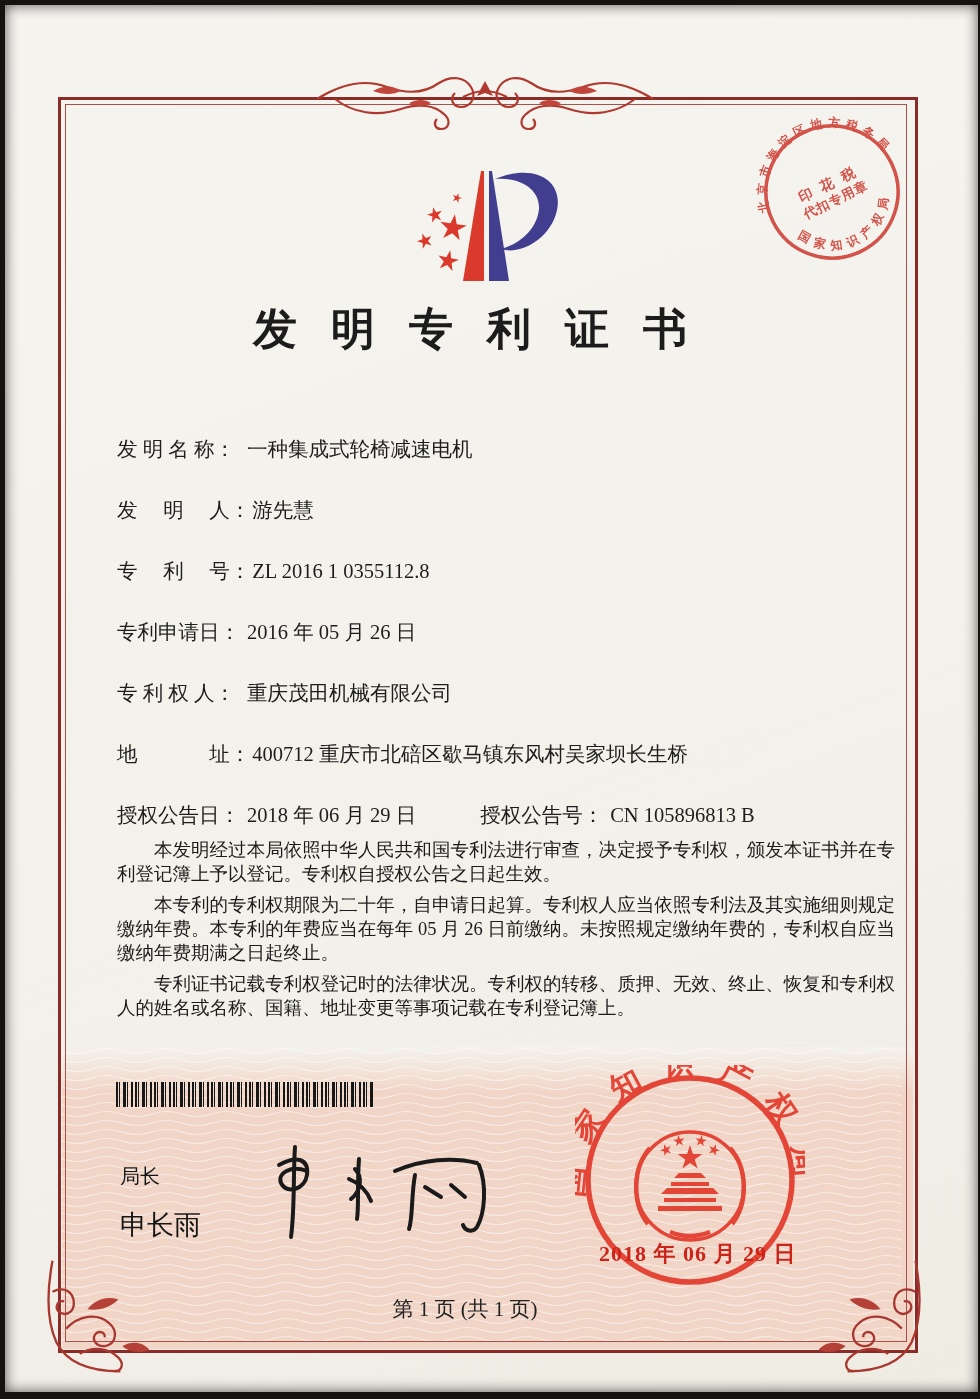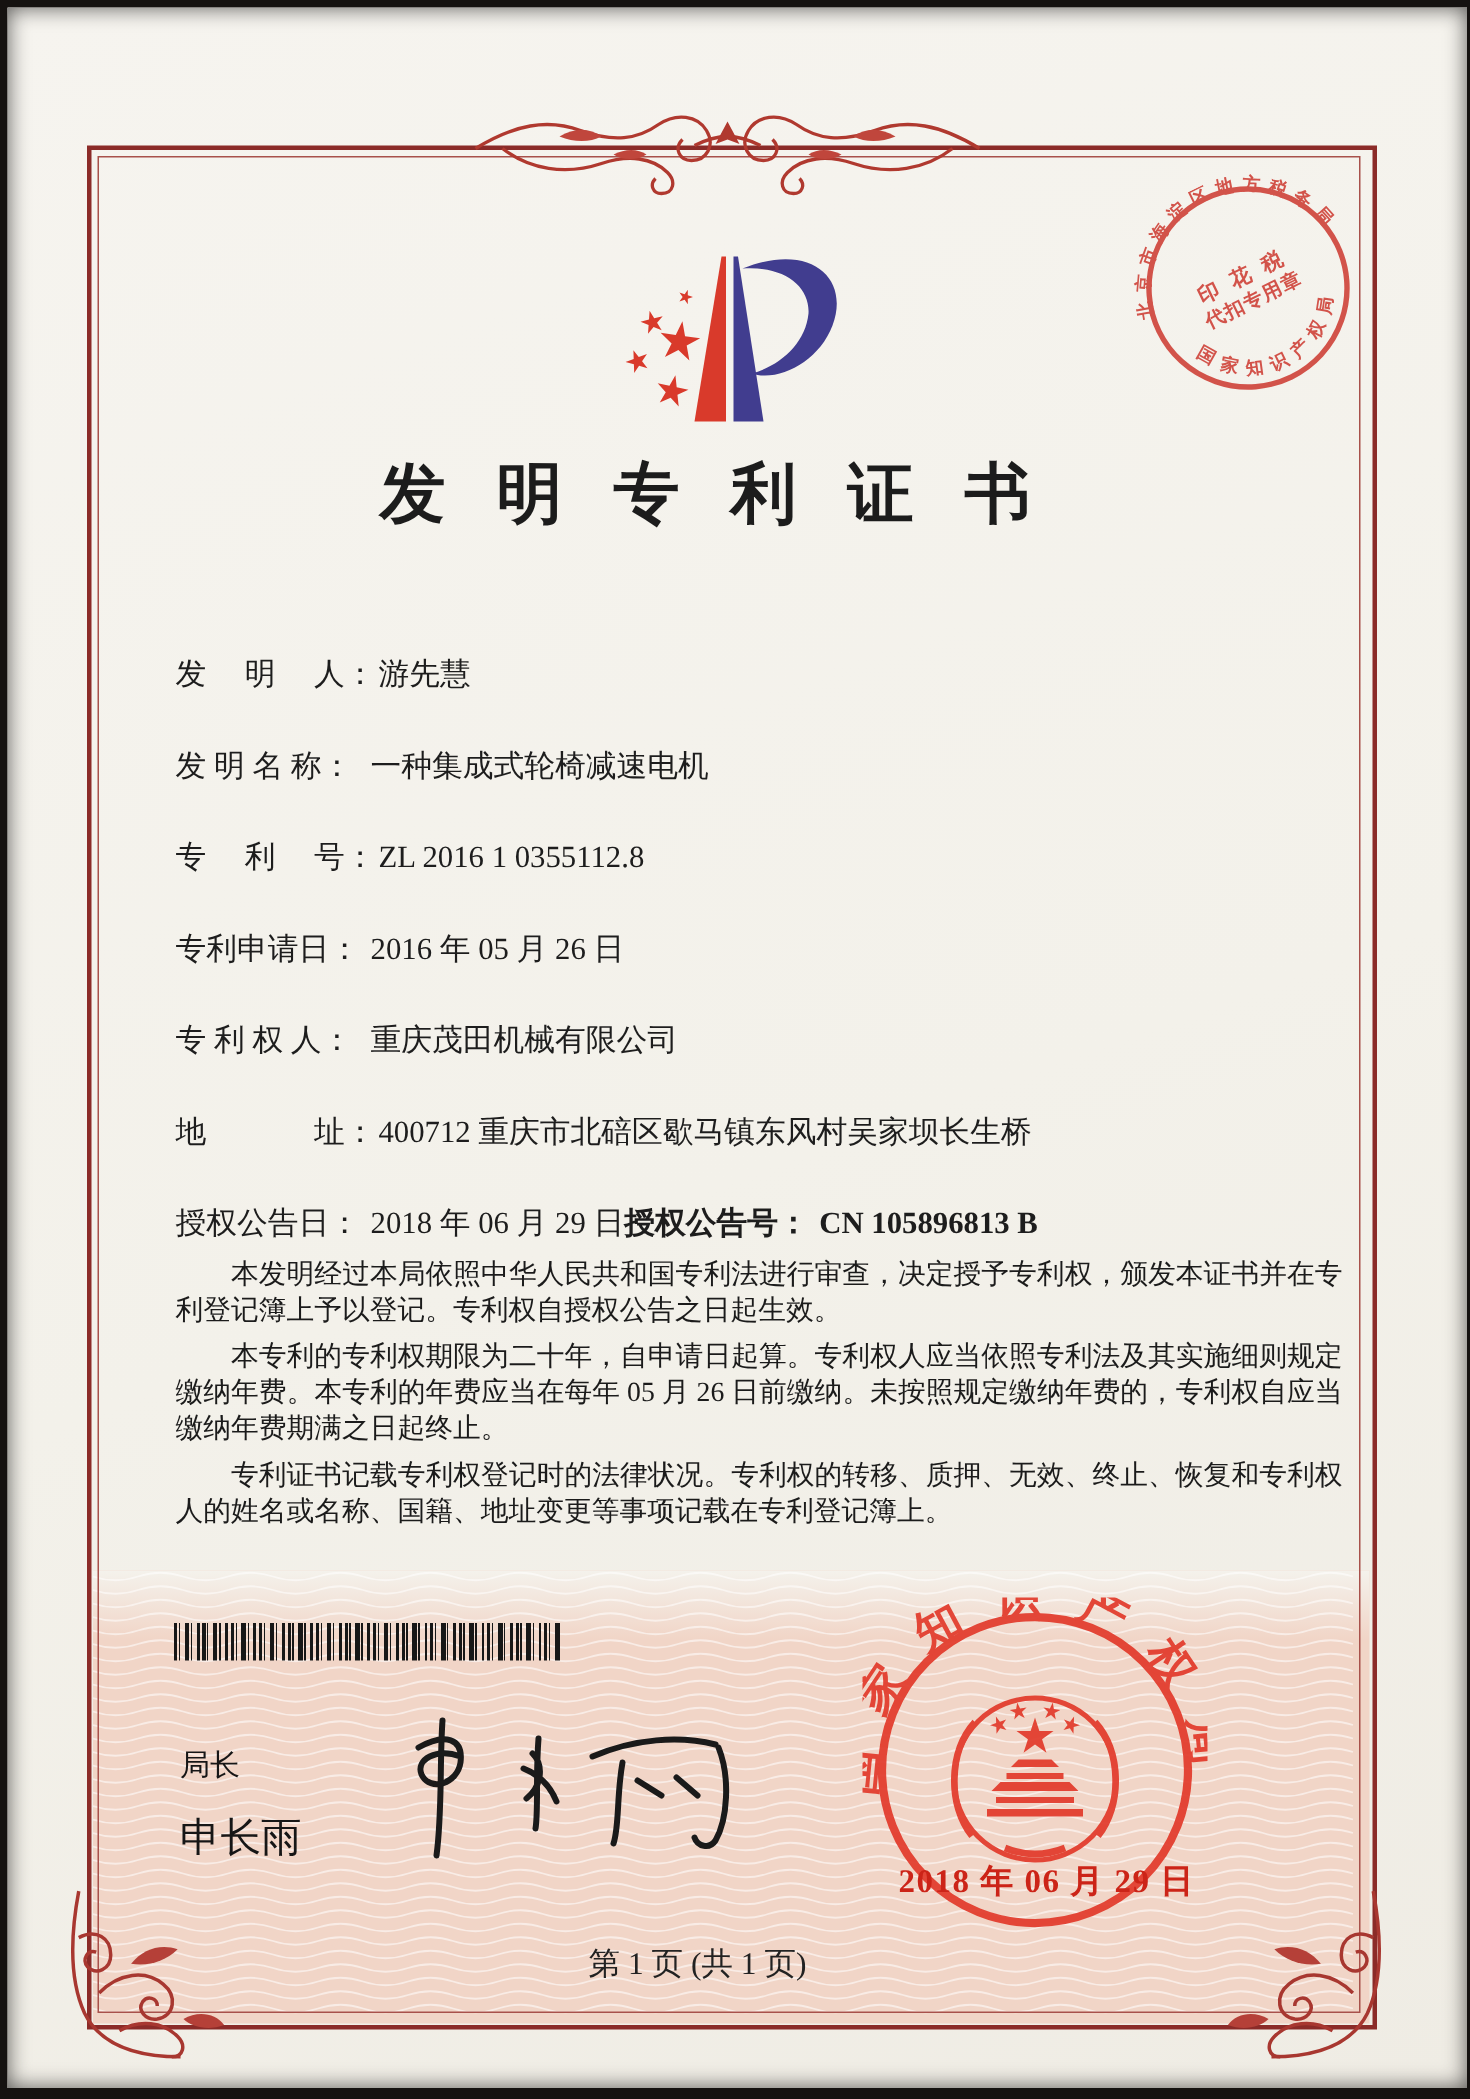--- a/index.html
+++ b/index.html
@@ -47,21 +47,21 @@
   }
   
   .fields{
     position:absolute;left:112px;top:430px;width:780px;
     display:flex;flex-direction:column;gap:33px;
     font-size:20.5px;color:#1d1d1d;
   }
   .frow{white-space:nowrap;}
   .flabel{display:inline-block;min-width:128px;}
   .fvalue{margin-left:2px;}
-  .fpair2{font-weight:bold;}
+  .fpair2{margin-left:64px;}
   
   .body-text{
     position:absolute;left:112px;top:833px;width:778px;
     font-size:18.5px;line-height:24px;color:#1b1b1b;text-align:justify;
   }
   .body-text p{margin:0 0 7px 0;text-indent:2em;}
   
   .barcode{
     position:absolute;left:111px;top:1077px;width:258px;height:25px;
     background:repeating-linear-gradient(90deg,
@@ -184,24 +184,24 @@
     <text x="0" y="13" font-size="13" font-weight="bold" fill="#d0463d" text-anchor="middle" letter-spacing="1">代扣专用章</text>
     <text font-size="12" font-weight="bold" fill="#d0463d" text-anchor="middle" letter-spacing="6">
       <textPath href="#taxBot" startOffset="50%">国家知识产权局</textPath>
     </text>
   </svg>
 
   <h1 class="title">发明专利证书</h1>
 
   <div class="fields">
     <div class="frow">
+      <span class="flabel">发 明 名 称：</span><span class="fvalue">一种集成式轮椅减速电机</span>
+    </div>
+    <div class="frow">
       <span class="flabel">发　 明　 人：</span><span class="fvalue">游先慧</span>
-    </div>
-    <div class="frow">
-      <span class="flabel">发 明 名 称：</span><span class="fvalue">一种集成式轮椅减速电机</span>
     </div>
     <div class="frow">
       <span class="flabel">专　 利　 号：</span><span class="fvalue">ZL 2016 1 0355112.8</span>
     </div>
     <div class="frow">
       <span class="flabel">专利申请日：</span><span class="fvalue">2016 年 05 月 26 日</span>
     </div>
     <div class="frow">
       <span class="flabel">专 利 权 人：</span><span class="fvalue">重庆茂田机械有限公司</span>
     </div>

